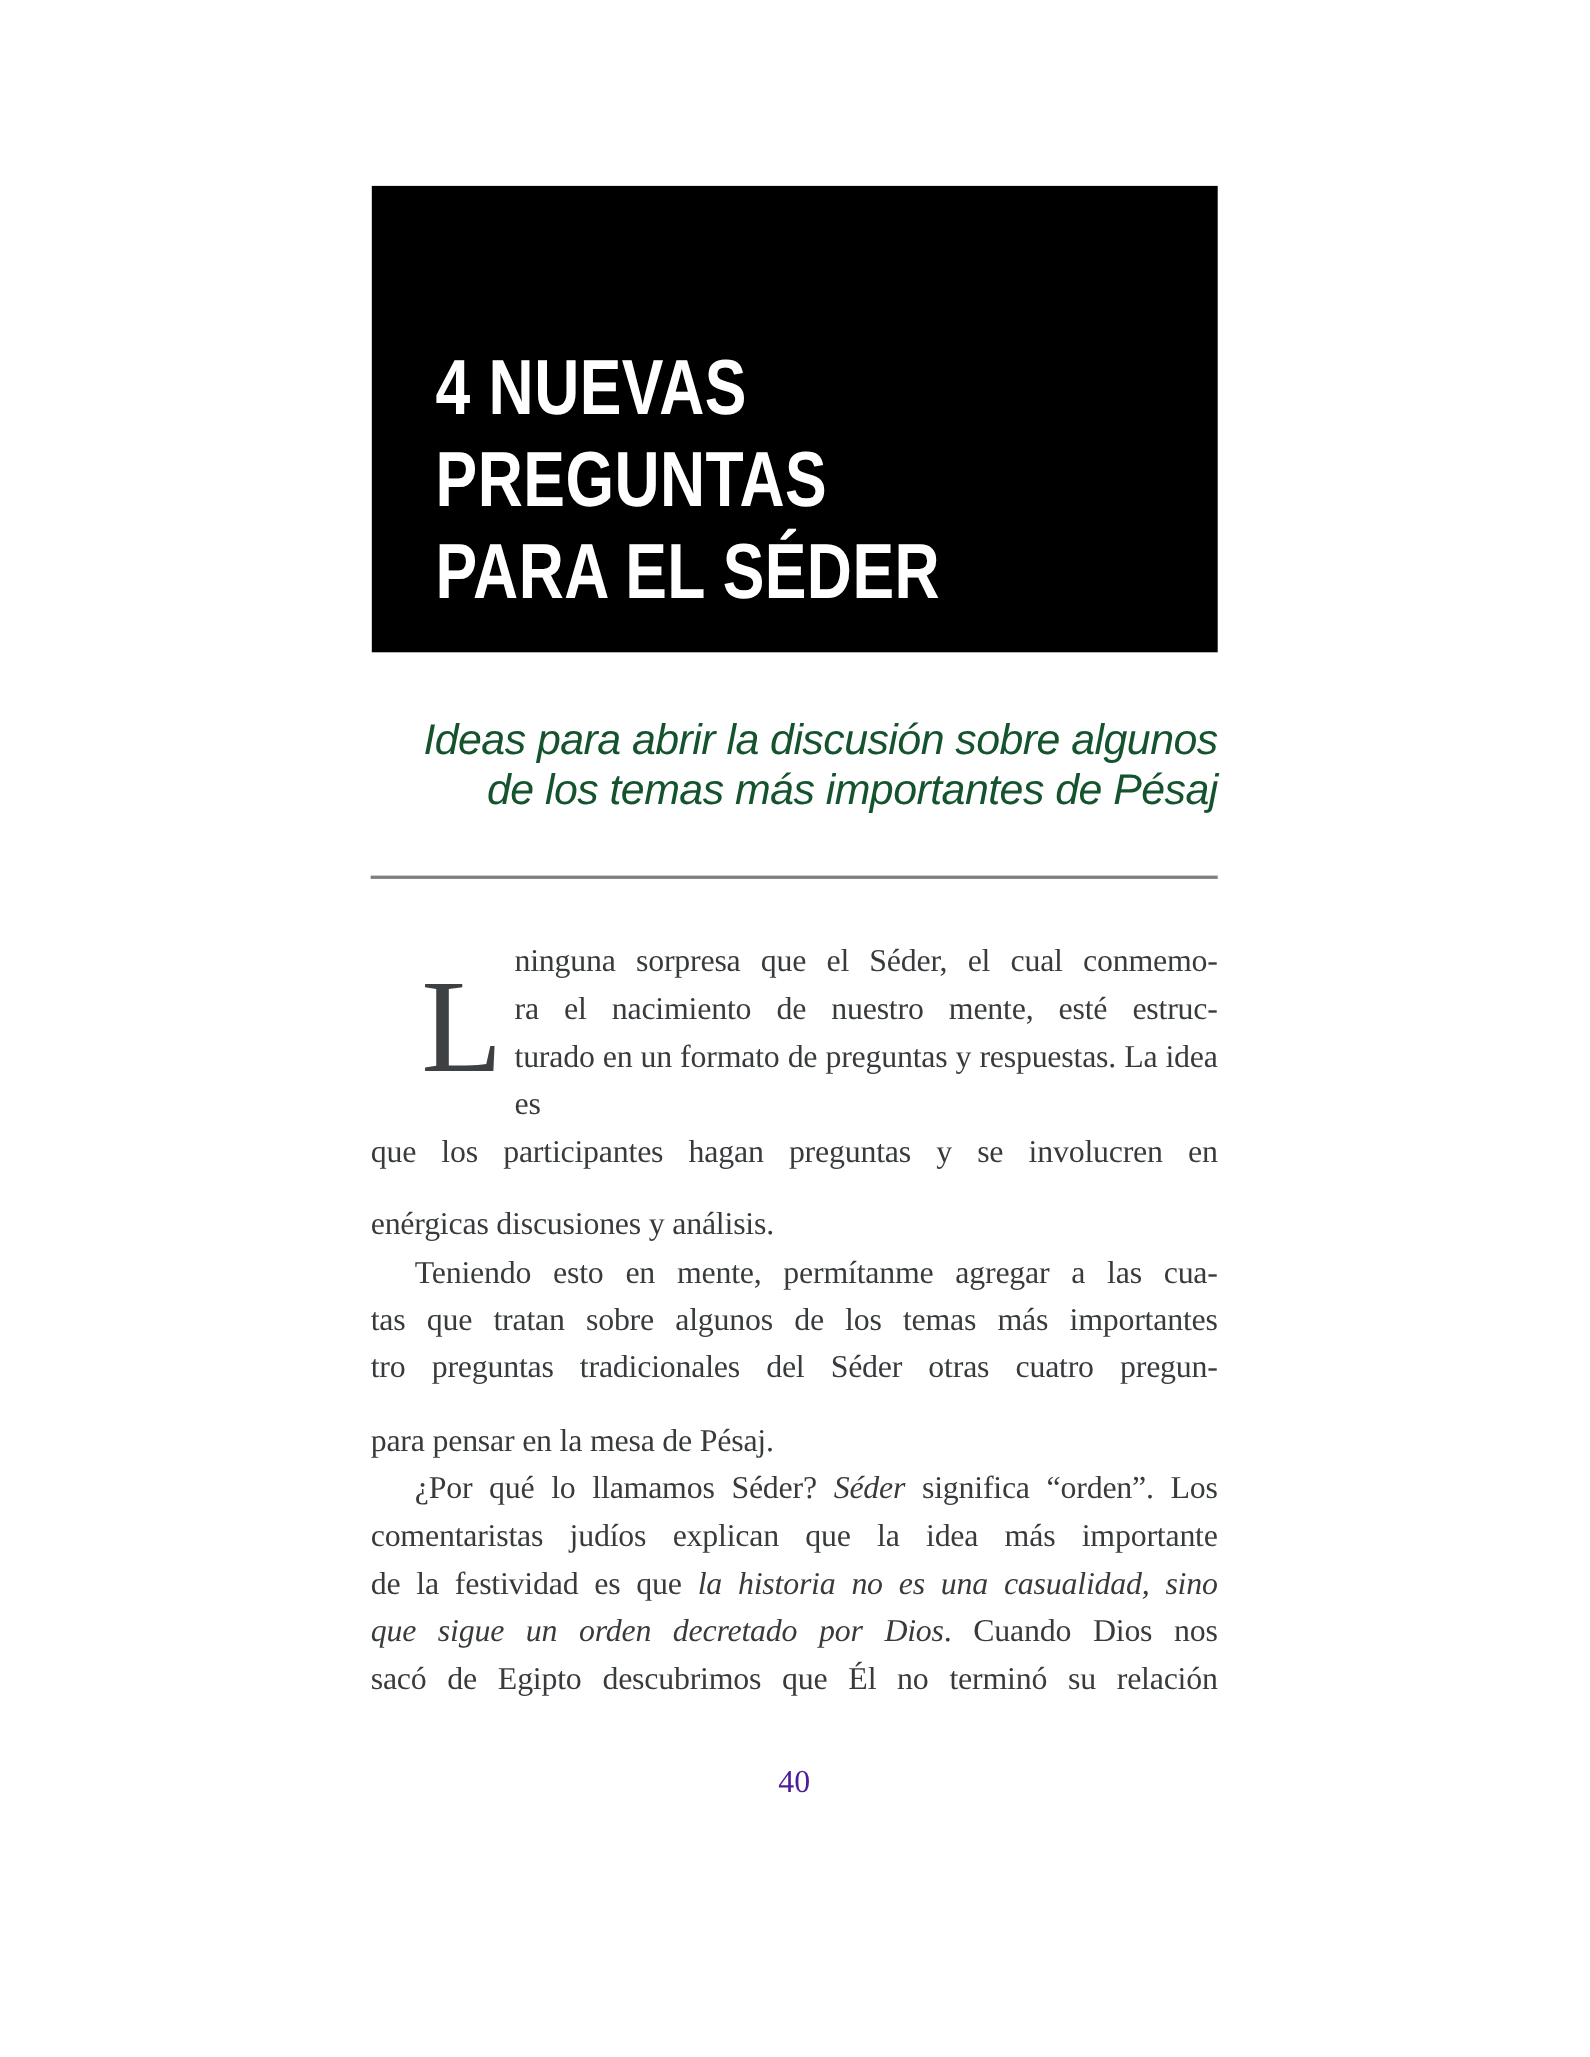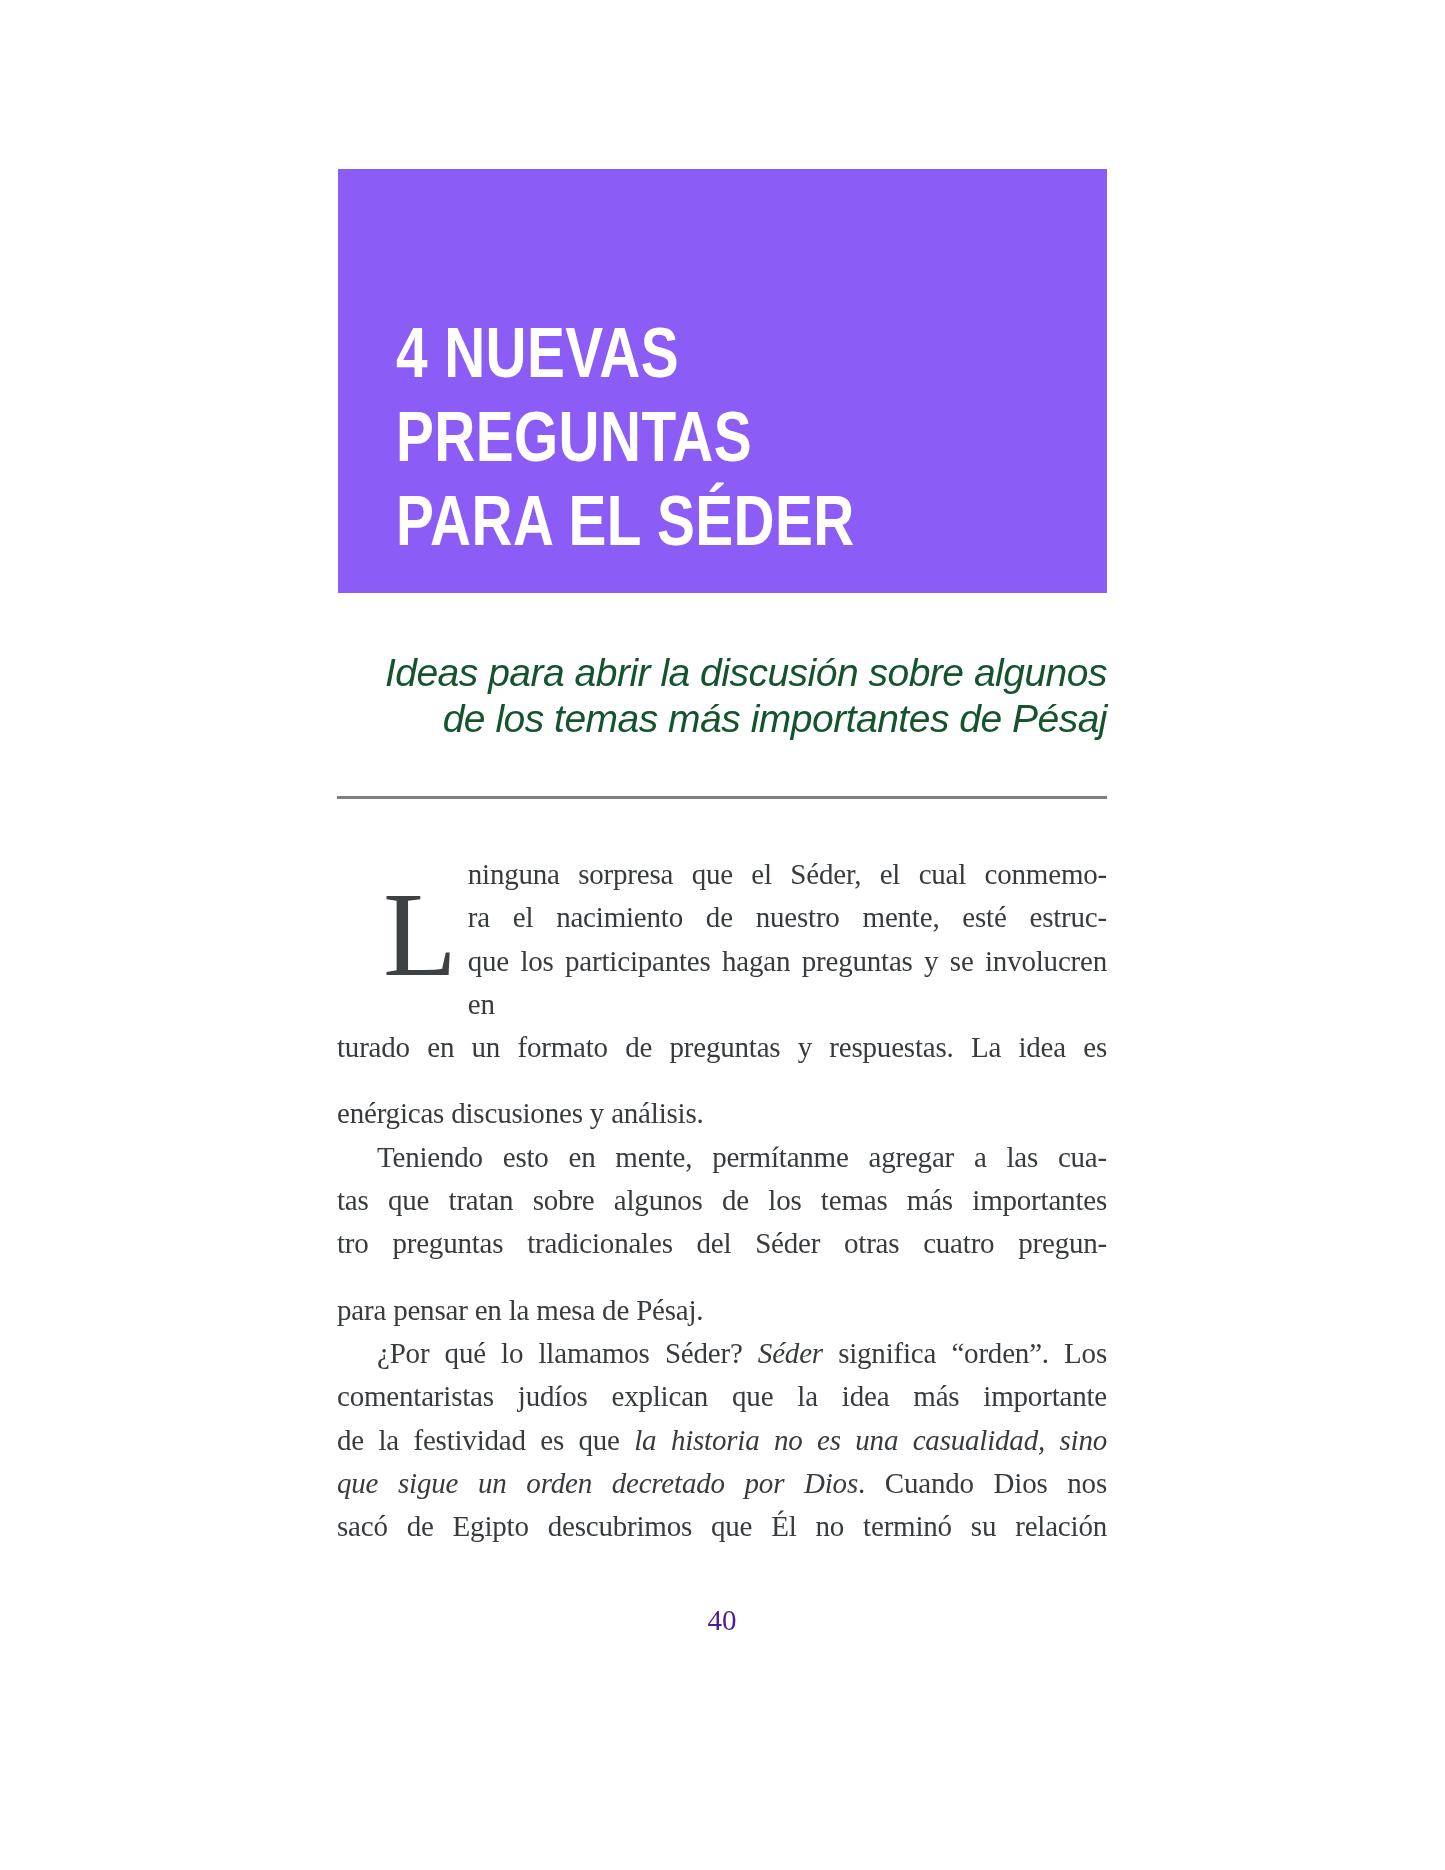--- a/index.html
+++ b/index.html
@@ -51,42 +51,42 @@
     line-height:40px;
   }
   .page-number {
     position:absolute; left:337px; top:1604px; width:770px;
     text-align:center; font-size:29px; color:#4c1d95;
   }
 </style>
 </head>
 <body>
 
-<div class="chapter-box" style="background: #8b5cf6;">
+<div class="chapter-box" style="background: #000000;">
   <div class="chapter-title" id="chapter-title" style="color: rgb(255, 255, 255);">
       <div>4 NUEVAS</div>
       <div>PREGUNTAS</div>
       <div>PARA EL SÉDER</div>
     </div>
 </div>
 
 <div class="subtitle" id="subtitle">
     <div>Ideas para abrir la discusión sobre algunos</div>
     <div>de los temas más importantes de Pésaj</div>
   </div>
 
 <div class="rule"></div>
 
 <div class="body-col">
   <div>
       <span class="dropcap">L</span>
       <div class="line"><span>ninguna sorpresa que el Séder, el cual conmemo-</span></div>
       <div class="line"><span>ra el nacimiento de nuestro mente, esté estruc-</span></div>
+      <div class="line"><span>turado en un formato de preguntas y respuestas. La idea es</span></div>
       <div class="line"><span>que los participantes hagan preguntas y se involucren en</span></div>
-      <div class="line"><span>turado en un formato de preguntas y respuestas. La idea es</span></div>
       <div class="line last"><span>enérgicas discusiones y análisis.</span></div>
     </div>
   <div>
       <div class="line indent"><span>Teniendo esto en mente, permítanme agregar a las cua-</span></div>
       <div class="line"><span>tas que tratan sobre algunos de los temas más importantes</span></div>
       <div class="line"><span>tro preguntas tradicionales del Séder otras cuatro pregun-</span></div>
       <div class="line last"><span>para pensar en la mesa de Pésaj.</span></div>
     </div>
   <div>
       <div class="line indent"><span>¿Por qué lo llamamos Séder? </span><span class="it">Séder</span><span> significa “orden”. Los</span></div>

